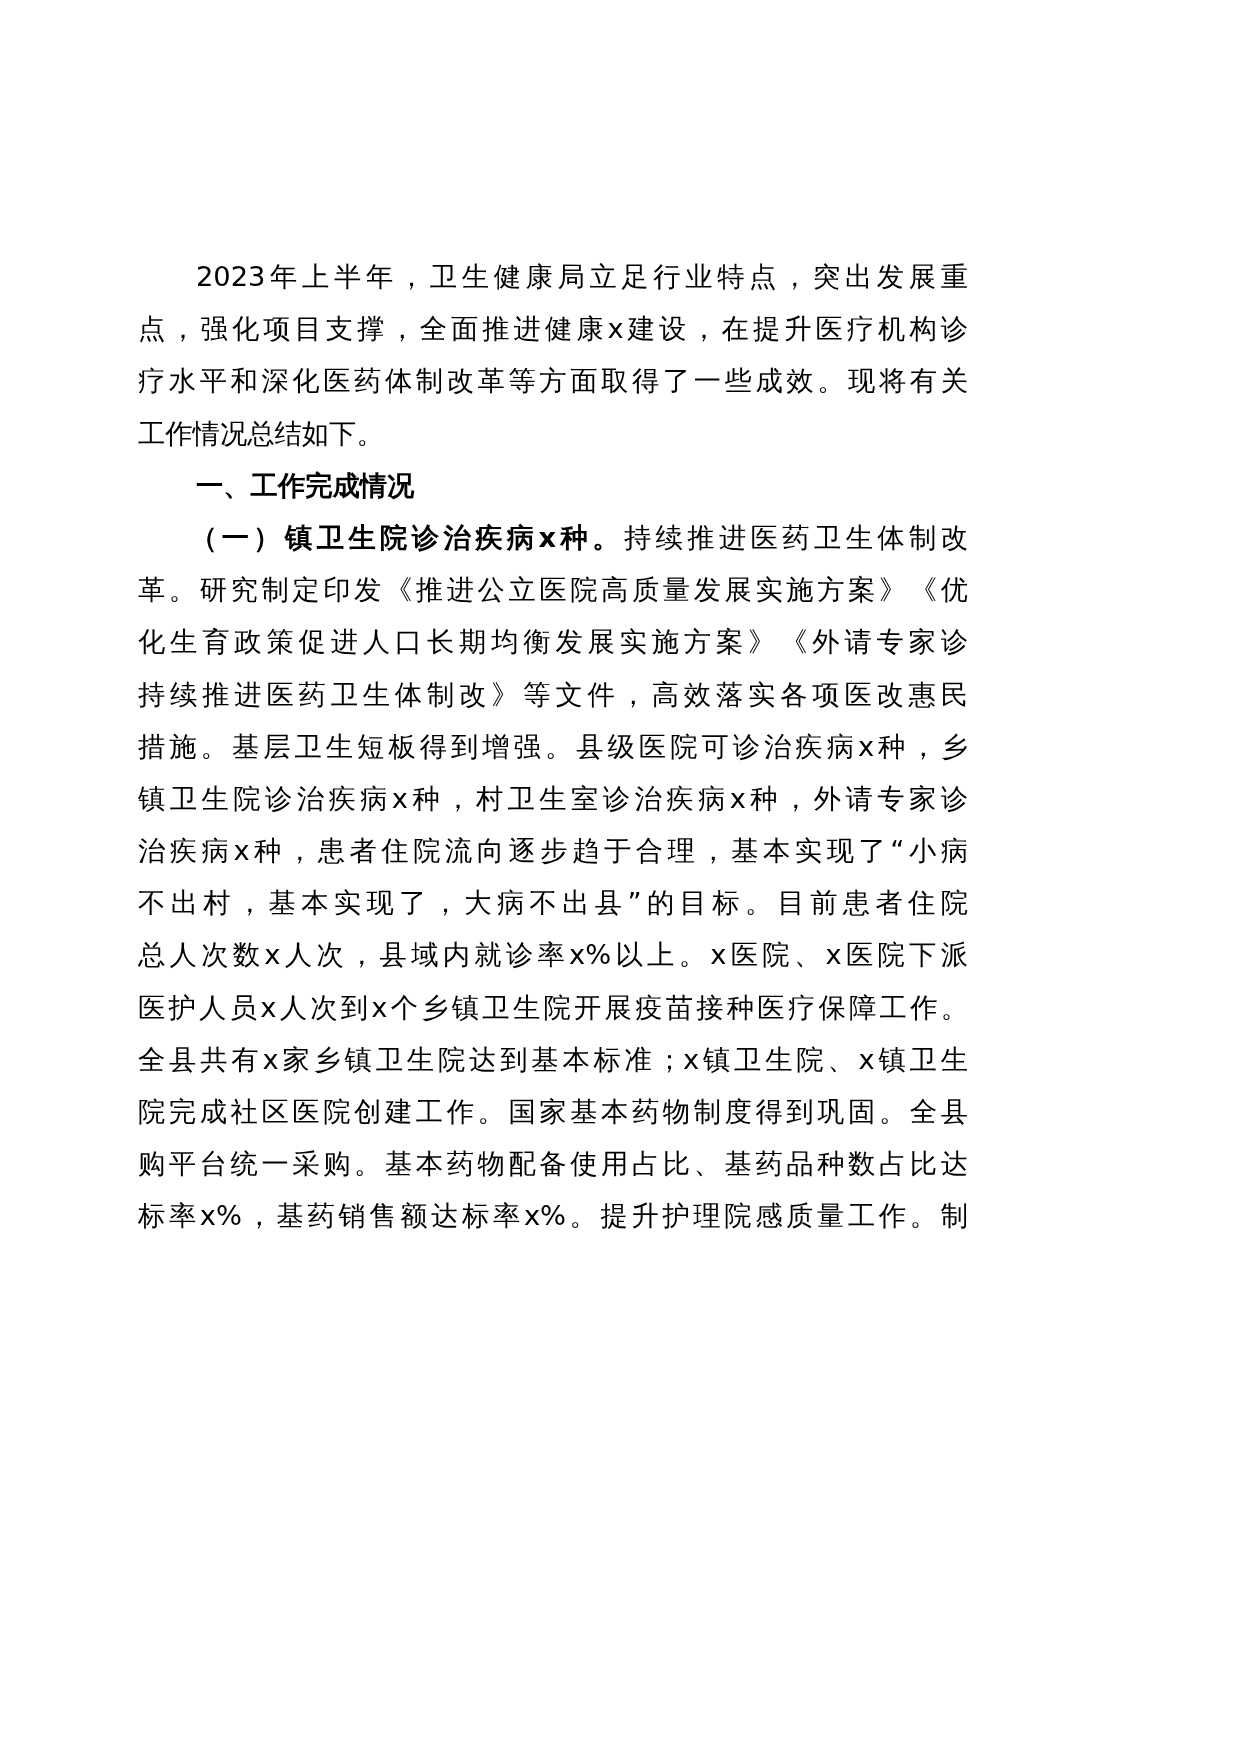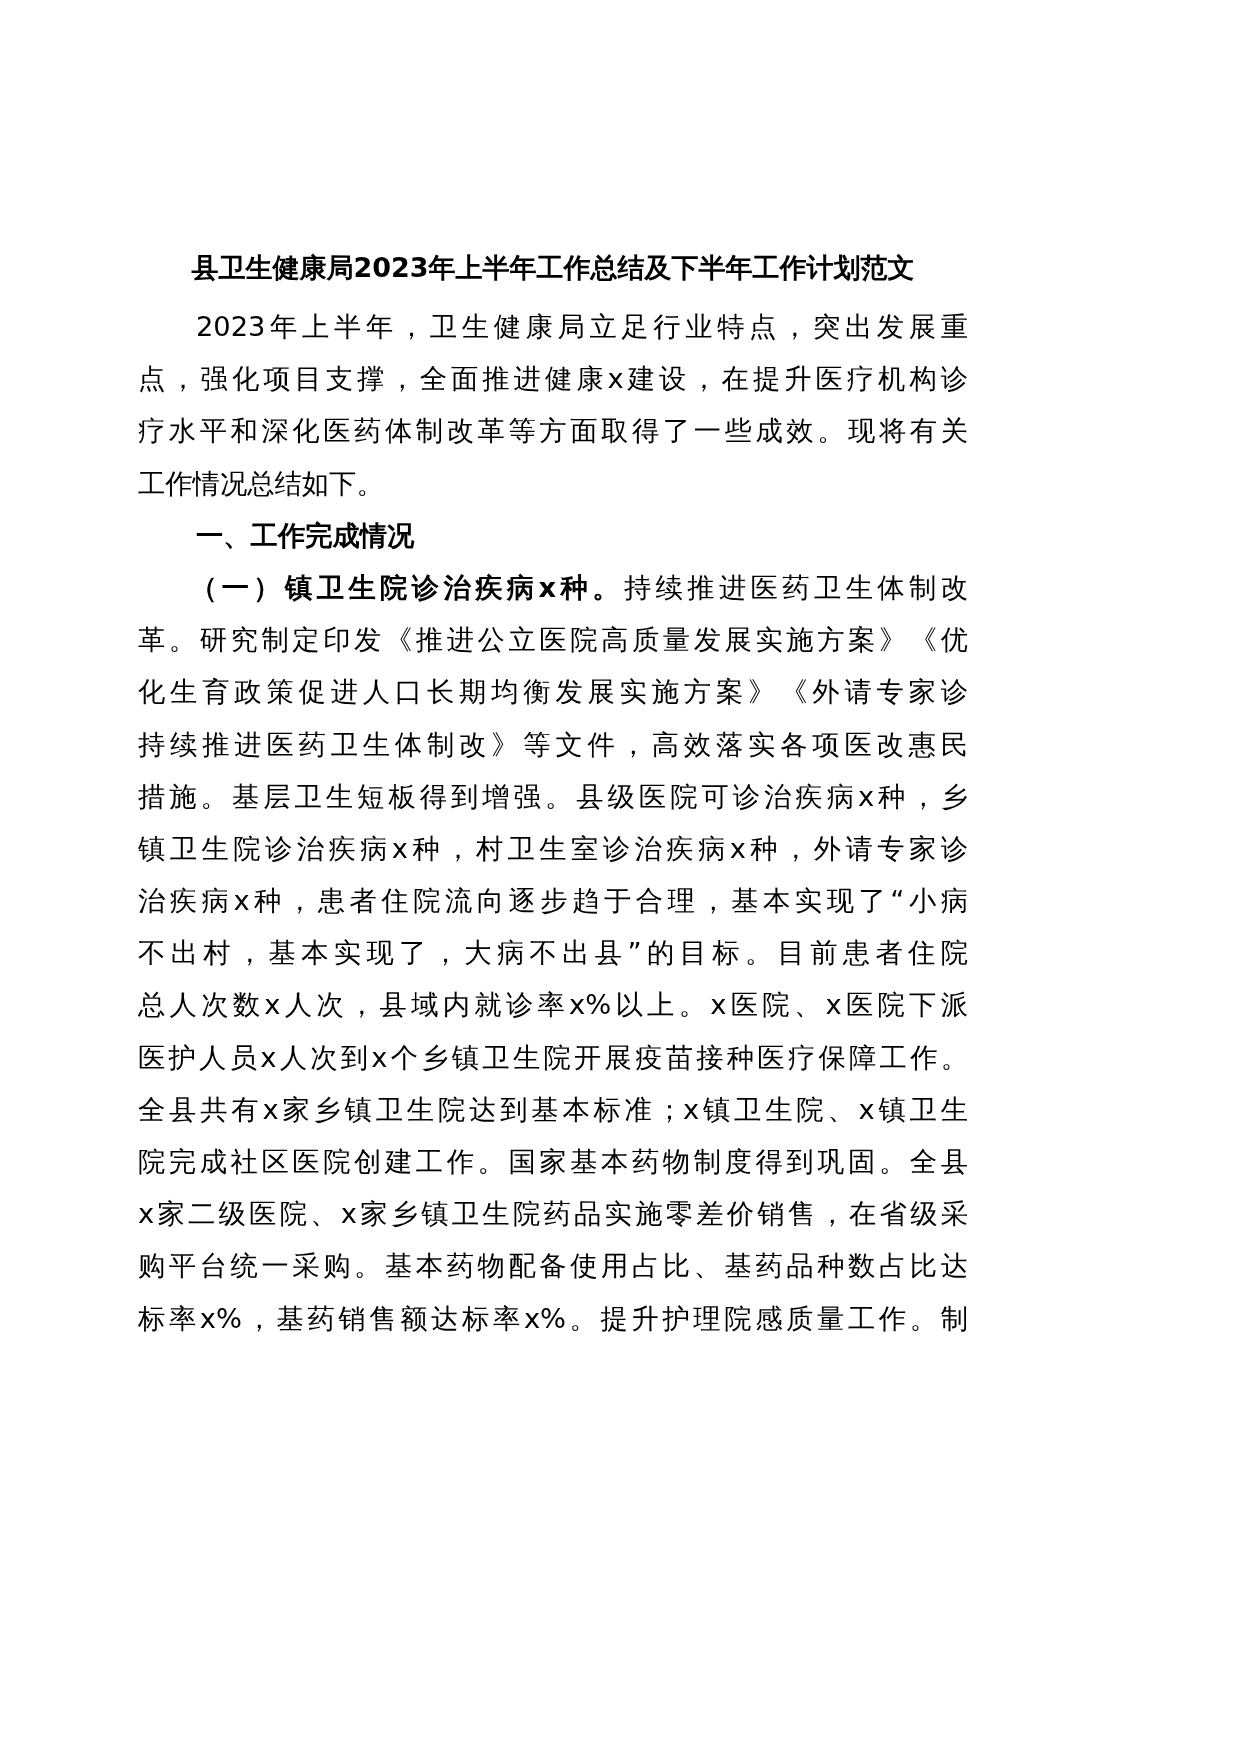--- a/index.html
+++ b/index.html
@@ -57,21 +57,20 @@
     }
     .bold {
       font-weight: bold;
     }
   </style>
 </head>
 <body>
 
 <div class="page">
 
-  <div class="doc-title">县卫生健康局2023年上半年工作总结及下半年工作计划范文</div>
 
   <div class="para" style="margin-top:8px;">
     <span class="line indent">2023年上半年，卫生健康局立足行业特点，突出发展重</span>
     <span class="line">点，强化项目支撑，全面推进健康x建设，在提升医疗机构诊</span>
     <span class="line">疗水平和深化医药体制改革等方面取得了一些成效。现将有关</span>
     <span class="line last">工作情况总结如下。</span>
   </div>
 
   <div class="para">
     <span class="line last indent heading1">一、工作完成情况</span>
@@ -83,18 +82,17 @@
     <span class="line">化生育政策促进人口长期均衡发展实施方案》《外请专家诊</span>
     <span class="line">持续推进医药卫生体制改》等文件，高效落实各项医改惠民</span>
     <span class="line">措施。基层卫生短板得到增强。县级医院可诊治疾病x种，乡</span>
     <span class="line">镇卫生院诊治疾病x种，村卫生室诊治疾病x种，外请专家诊</span>
     <span class="line">治疾病x种，患者住院流向逐步趋于合理，基本实现了“小病</span>
     <span class="line">不出村，基本实现了，大病不出县”的目标。目前患者住院</span>
     <span class="line">总人次数x人次，县域内就诊率x%以上。x医院、x医院下派</span>
     <span class="line">医护人员x人次到x个乡镇卫生院开展疫苗接种医疗保障工作。</span>
     <span class="line">全县共有x家乡镇卫生院达到基本标准；x镇卫生院、x镇卫生</span>
     <span class="line">院完成社区医院创建工作。国家基本药物制度得到巩固。全县</span>
-    <span class="line">x家二级医院、x家乡镇卫生院药品实施零差价销售，在省级采</span>
     <span class="line">购平台统一采购。基本药物配备使用占比、基药品种数占比达</span>
     <span class="line">标率x%，基药销售额达标率x%。提升护理院感质量工作。制</span>
   </div>
 
 </div>
 
 </body></html>

